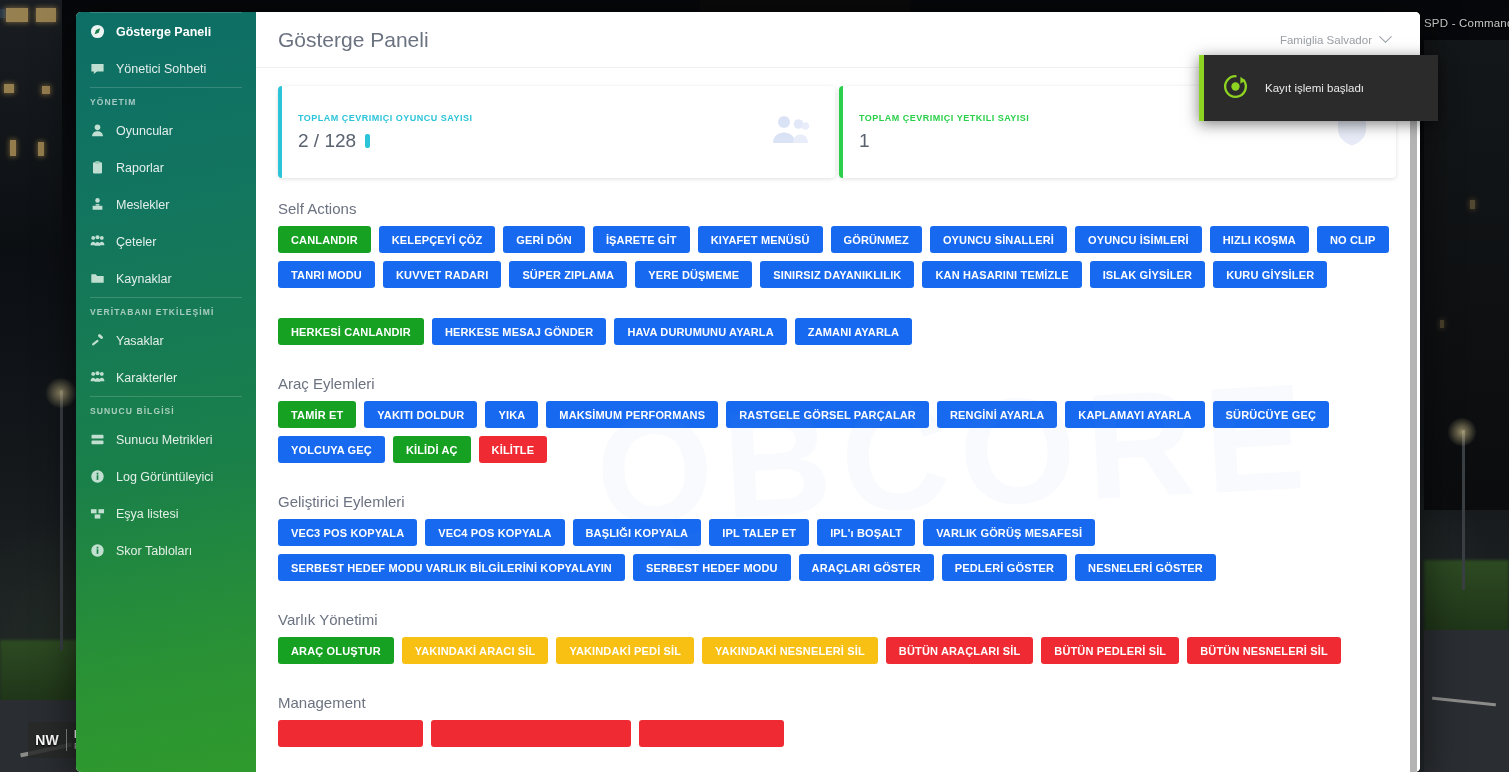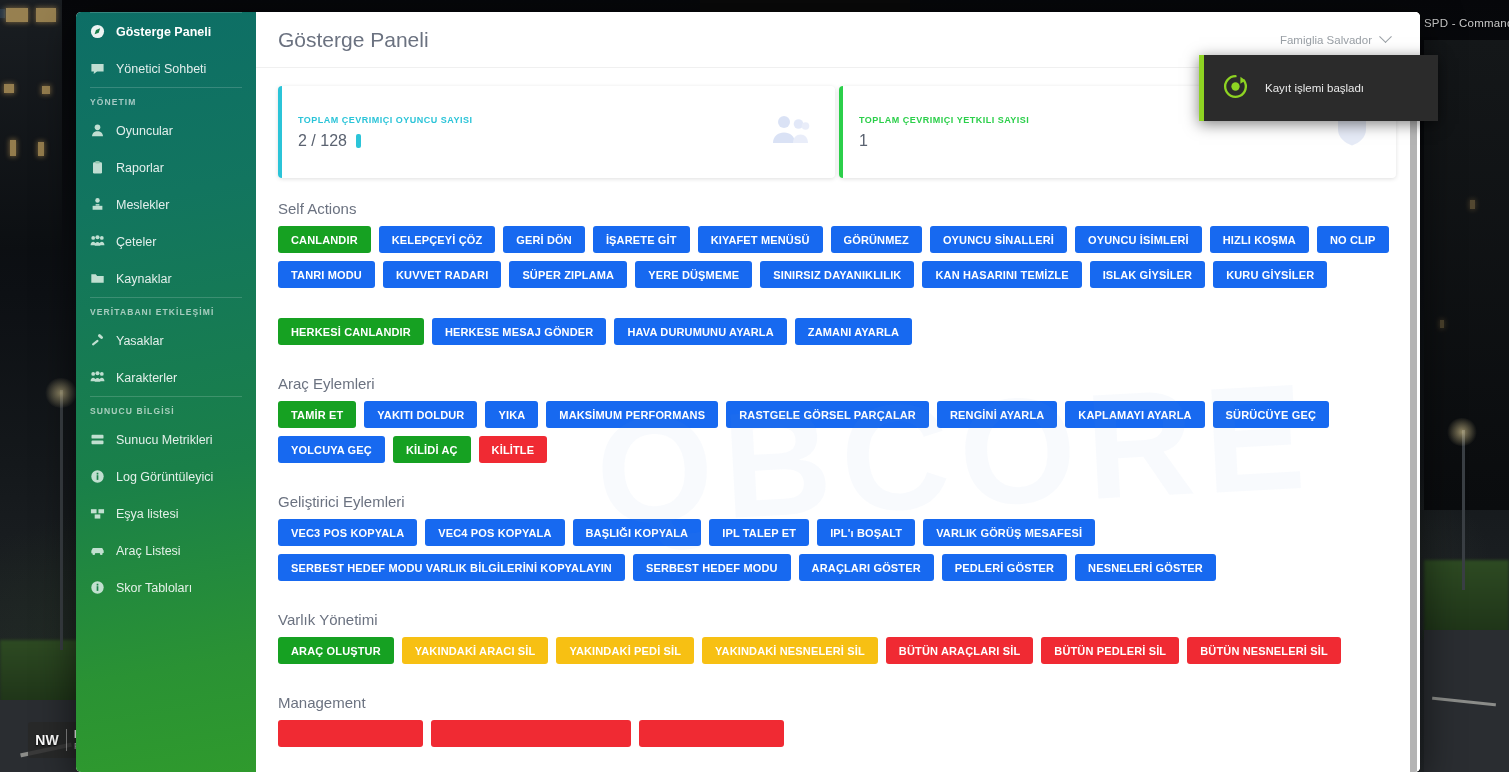--- a/index.html
+++ b/index.html
@@ -180,21 +180,21 @@
     box-shadow: 0 1px 4px rgba(0,0,0,.13);
     padding:16px 18px 16px 0;
     display:flex; align-items:center;
     min-height:92px;
     position:relative;
     overflow:hidden;
   }
   .stat .bar { position:absolute; left:0; top:0; bottom:0; width:4px; }
   .stat .body { padding-left:20px; flex:1; }
   .stat .lbl { font-size:9px; font-weight:bold; letter-spacing:.5px; text-transform:uppercase; margin-bottom:7px;}
-  .stat .val { font-size:16px; color:#5a6270; display:flex; align-items:center; gap:9px;}
+  .stat .val { font-size:19px; color:#5a6270; display:flex; align-items:center; gap:9px;}
   .stat .pip { width:5px; height:14px; border-radius:2px; display:inline-block;}
   .stat .ic { opacity:.22; padding-right:6px; }
 
   
   .section { margin-bottom:30px; }
   .sec-title { font-size:15px; color:#6b7280; margin-bottom:9px; font-weight:400;}
   .btn-row { display:flex; flex-wrap:wrap; gap:8px; }
   .btn {
     border:none; border-radius:3px;
     color:#fff; font-size:11px; font-weight:bold;
@@ -392,30 +392,20 @@
         </div>
         <div class="side-item">
           <span class="ico">
             <svg viewBox="0 0 16 16" width="15" height="15">
               <rect x="1" y="3.4" width="6" height="4.4" fill="#cfe8dc"></rect>
               <rect x="9" y="3.4" width="6" height="4.4" fill="#cfe8dc"></rect>
               <rect x="5" y="9" width="6" height="4.4" fill="#cfe8dc"></rect>
             </svg>
           </span>
           <span>Eşya listesi</span>
-        </div>
-        <div class="side-item">
-          <span class="ico">
-            <svg viewBox="0 0 16 16" width="15" height="15">
-              <path d="M1.4 10.8V8.2l1.6-3h10l1.6 3v2.6z" fill="#cfe8dc"></path>
-              <circle cx="4" cy="11.4" r="1.5" fill="#cfe8dc"></circle>
-              <circle cx="12" cy="11.4" r="1.5" fill="#cfe8dc"></circle>
-            </svg>
-          </span>
-          <span>Araç Listesi</span>
         </div>
         <div class="side-item">
           <span class="ico">
             <svg viewBox="0 0 16 16" width="15" height="15">
               <circle cx="8" cy="8" r="6.6" fill="#cfe8dc"></circle>
               <rect x="7.1" y="6.6" width="1.8" height="5" fill="#1a8049"></rect>
               <rect x="7.1" y="4" width="1.8" height="1.9" fill="#1a8049"></rect>
             </svg>
           </span>
           <span>Skor Tabloları</span>

